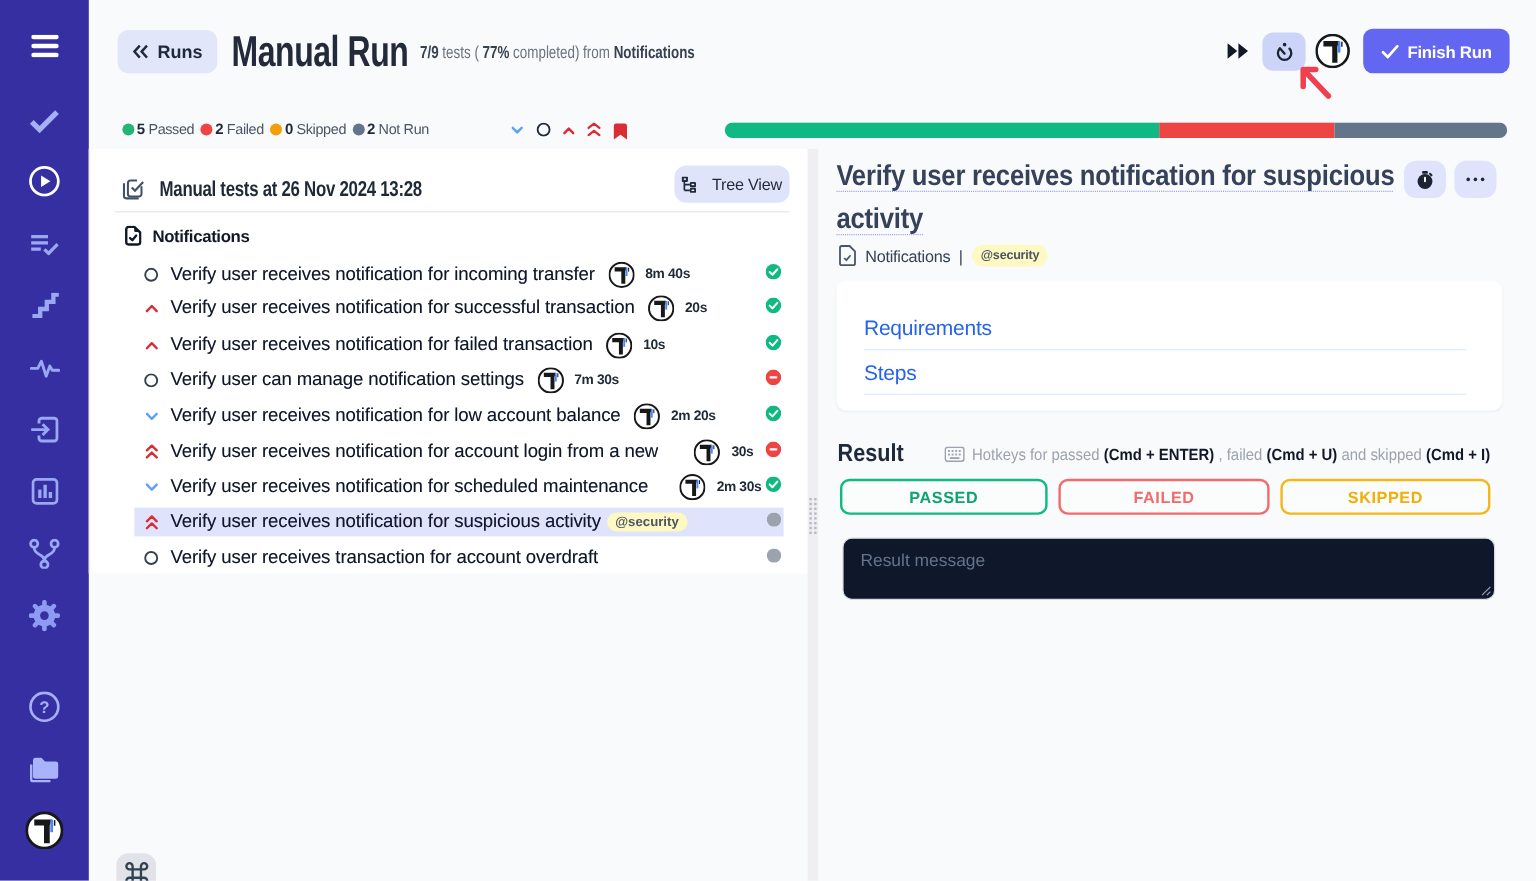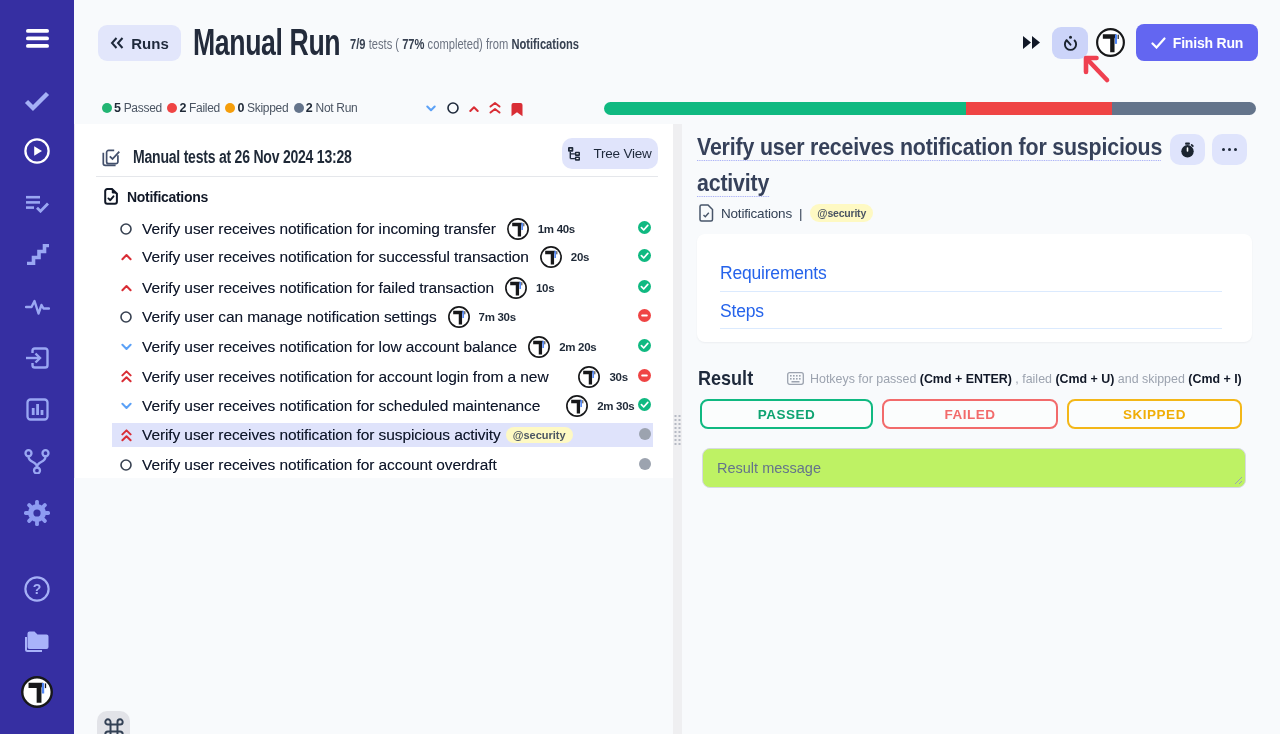--- a/index.html
+++ b/index.html
@@ -75,21 +75,21 @@
 #result-h { left:698px; top:366px; font-size:20.5px; font-weight:bold; color:#1e293b; transform:scaleX(0.88); transform-origin:left; }
 #hotkeys { left:787px; top:371px; width:456px; display:flex; align-items:center; gap:6px;
   font-size:13.5px; color:#9ca3af; white-space:nowrap; }
 #hotkeys b { color:#111827; }
 #hotkeys .txt { transform:scaleX(0.92); transform-origin:left; }
 .resbtn { position:absolute; top:399px; height:30px; border-radius:8px; border:2px solid;
   display:flex; align-items:center; justify-content:center; font-size:13.5px; font-weight:bold; letter-spacing:0.5px; background:#fbfdfd;}
 #b-pass { left:700px; width:173px; border-color:#10b981; color:#0ea371; }
 #b-fail { left:882px; width:176px; border-color:#f26b6b; color:#f26b6b; }
 #b-skip { left:1067px; width:175px; border-color:#f3b718; color:#f0ae07; }
-#resmsg { left:702px; top:448px; width:544px; height:40px; background:#bef264; border:1px solid #d6dae1;
+#resmsg { left:702px; top:448px; width:544px; height:52px; background:#0f172a; border:1px solid #d6dae1;
   border-radius:8px; font-size:14.5px; color:#64748b; padding:11px 14px; }
 #arrow { left:1081px; top:53px; }
 </style>
 </head>
 <body>
 <svg width="0" height="0" style="position:absolute">
   <defs>
     <symbol id="tlogo" viewBox="0 0 28 28">
       <circle cx="14" cy="14" r="12.9" fill="#fff" stroke="#17181a" stroke-width="2.1"></circle>
       <polygon points="6.6,6 19.4,6 17.9,10.4 17.9,23.4 13.7,23.4 13.7,10.4 6.6,10.4" fill="#17181a"></polygon>
@@ -329,21 +329,21 @@
     <div class="trow " style="top:216.0px">
     <span class="pri">
         <svg width="12" height="12" viewBox="0 0 12 12">
           <circle cx="6" cy="6" r="5" fill="none" stroke="#374151" stroke-width="1.6"></circle>
         </svg>
       </span>
     <span class="tname">Verify user receives notification for incoming transfer</span>
       <svg class="tlogo" width="22" height="22">
         <use href="#tlogo"></use>
       </svg>
-      <span class="tdur">1m 40s</span>
+      <span class="tdur">8m 40s</span>
     <span class="tstat"><svg width="13" height="13" viewBox="0 0 13 13">
           <circle cx="6.5" cy="6.5" r="6.5" fill="#10b981"></circle>
           <path d="M3.4 6.7 L5.7 9 L9.8 4.4" fill="none" stroke="#fff" stroke-width="1.7" stroke-linecap="round" stroke-linejoin="round"></path>
         </svg></span>
     </div>
     <div class="trow " style="top:244px">
     <span class="pri">
         <svg width="11" height="8" viewBox="0 0 11 8">
           <path d="M1.4 6.2 L5.5 2 L9.6 6.2" fill="none" stroke="#d92d35" stroke-width="2" stroke-linecap="round" stroke-linejoin="round"></path>
         </svg>
@@ -449,21 +449,21 @@
     <span class="tstat"><svg width="12" height="12" viewBox="0 0 12 12">
           <circle cx="6" cy="6" r="6" fill="#9ca3af"></circle>
         </svg></span>
     </div>
     <div class="trow " style="top:452.8px">
     <span class="pri">
         <svg width="12" height="12" viewBox="0 0 12 12">
           <circle cx="6" cy="6" r="5" fill="none" stroke="#374151" stroke-width="1.6"></circle>
         </svg>
       </span>
-    <span class="tname">Verify user receives notification for account overdraft</span>
+    <span class="tname">Verify user receives transaction for account overdraft</span>
     <span class="tstat"><svg width="12" height="12" viewBox="0 0 12 12">
           <circle cx="6" cy="6" r="6" fill="#9ca3af"></circle>
         </svg></span>
     </div>
   </div>
 
 <div class="abs" id="cmdbtn">
     <svg width="22" height="22" viewBox="0 0 19 19">
       <path d="M6.5 6.5 H12.5 V12.5 H6.5 Z M6.5 6.5 H4.25 A2.25 2.25 0 1 1 6.5 4.25 Z M12.5 6.5 V4.25 A2.25 2.25 0 1 1 14.75 6.5 Z M12.5 12.5 H14.75 A2.25 2.25 0 1 1 12.5 14.75 Z M6.5 12.5 V14.75 A2.25 2.25 0 1 1 4.25 12.5 Z" fill="none" stroke="#334155" stroke-width="1.7"></path>
     </svg>

